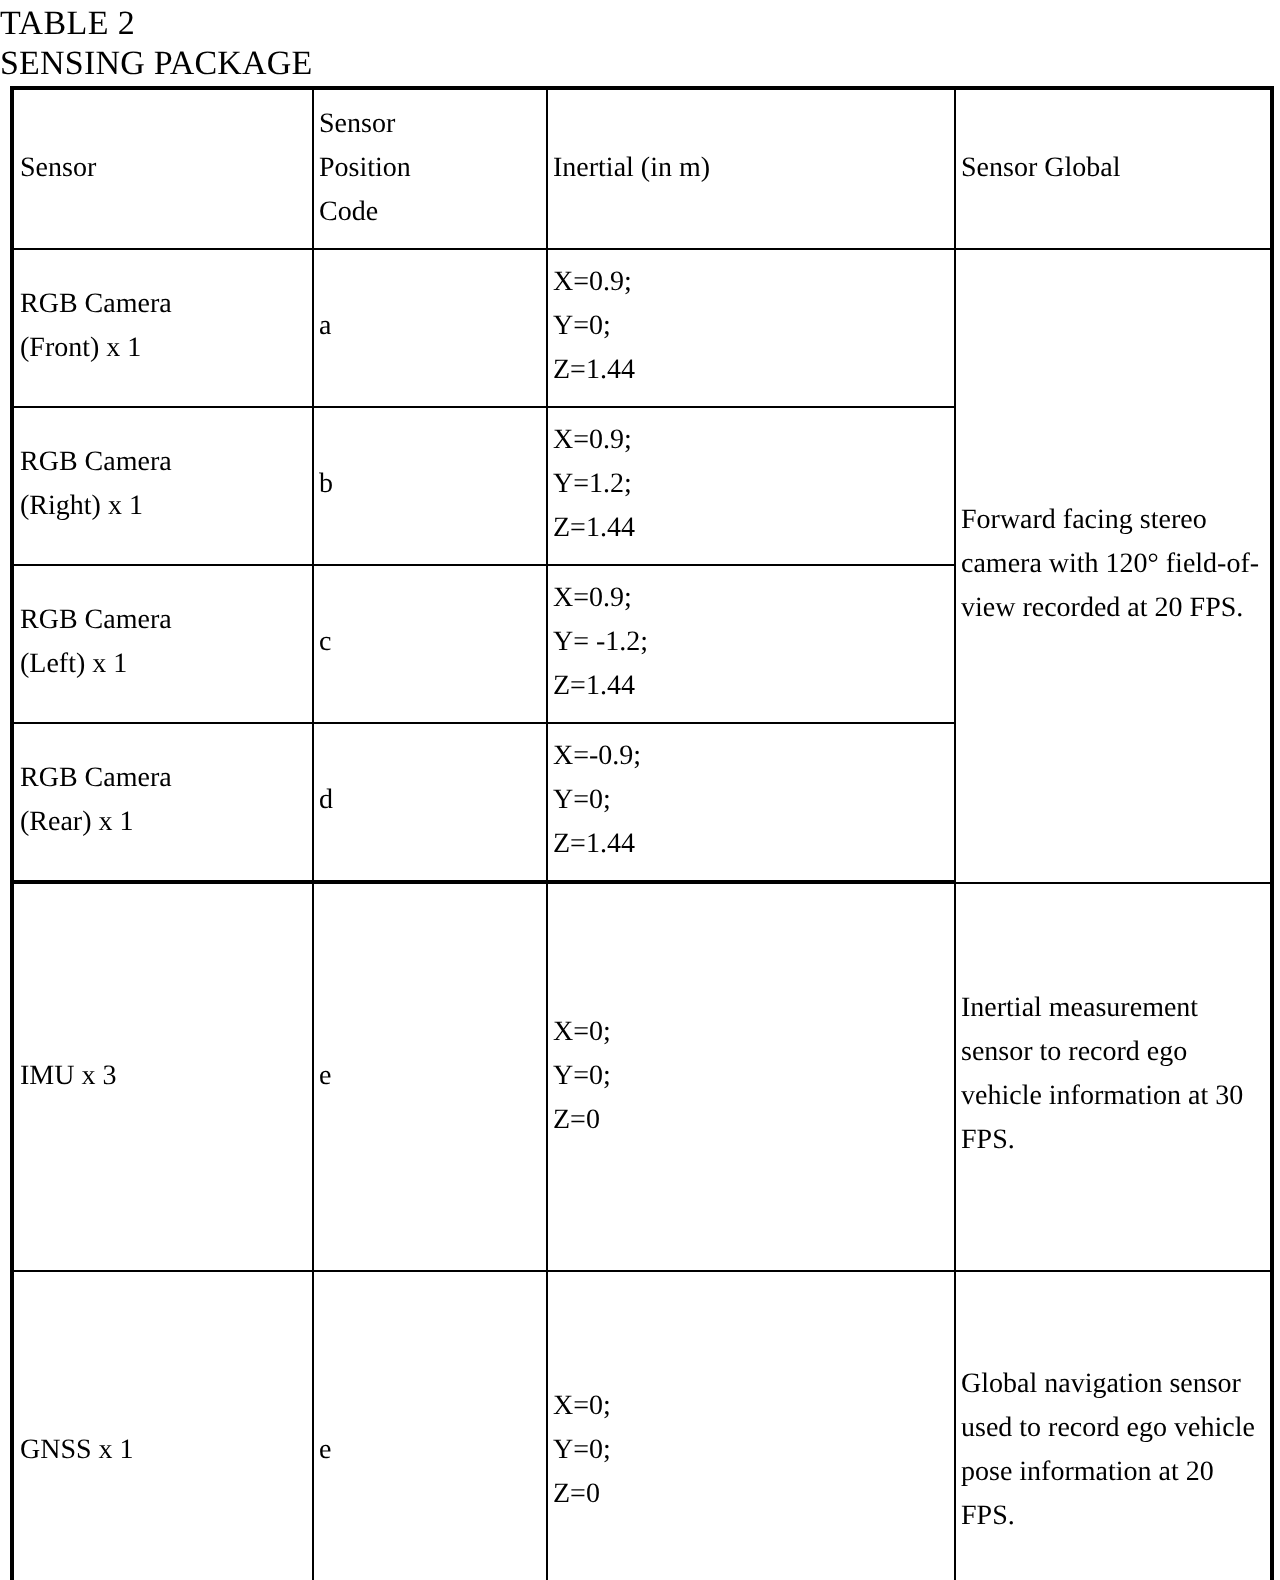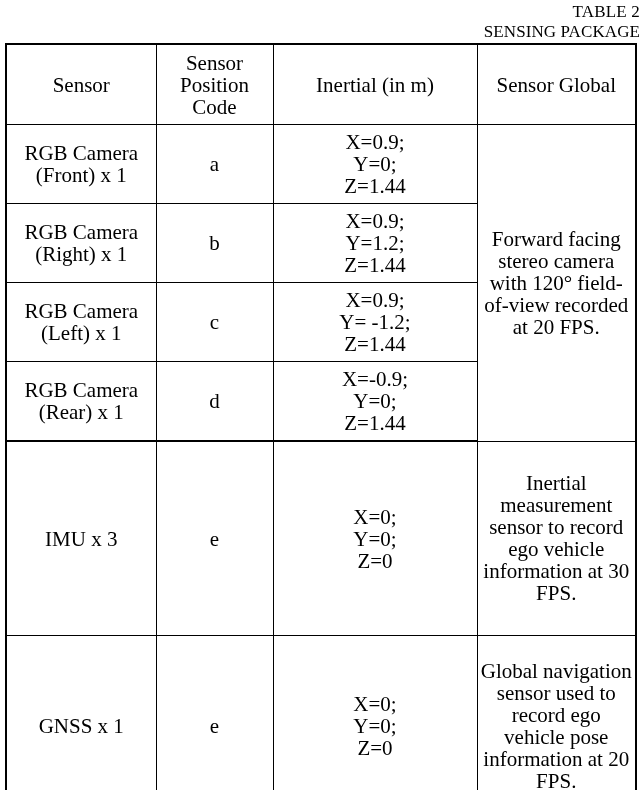--- a/index.html
+++ b/index.html
@@ -17,21 +17,21 @@
 
   .page {
     position: relative;
     width: 640px;
     height: 790px;
     box-sizing: border-box;
   }
 
   .caption-block {
     width: 640px;
-    text-align: right;
+    text-align: left;
     padding-top: 1px;
   }
   .table-number {
     font-size: 17px;
     line-height: 21px;
     letter-spacing: 0.2px;
   }
   .table-caption {
     font-size: 17px;
     line-height: 17px;
@@ -48,24 +48,24 @@
 
   table.sensing-table {
     border-collapse: collapse;
     table-layout: fixed;
     width: 630px;
     border: 2px solid #000;
   }
   table.sensing-table td,
   table.sensing-table th {
     border: 1.5px solid #000;
-    text-align: center;
+    text-align: left;
     vertical-align: middle;
     font-weight: normal;
-    font-size: 21px;
+    font-size: 14px;
     line-height: 22px;
     padding: 2px 3px;
   }
 
   
   .col-sensor   { width: 150px; }
   .col-code     { width: 117px; }
   .col-location { width: 204px; }
   .col-details  { width: 159px; }
 

